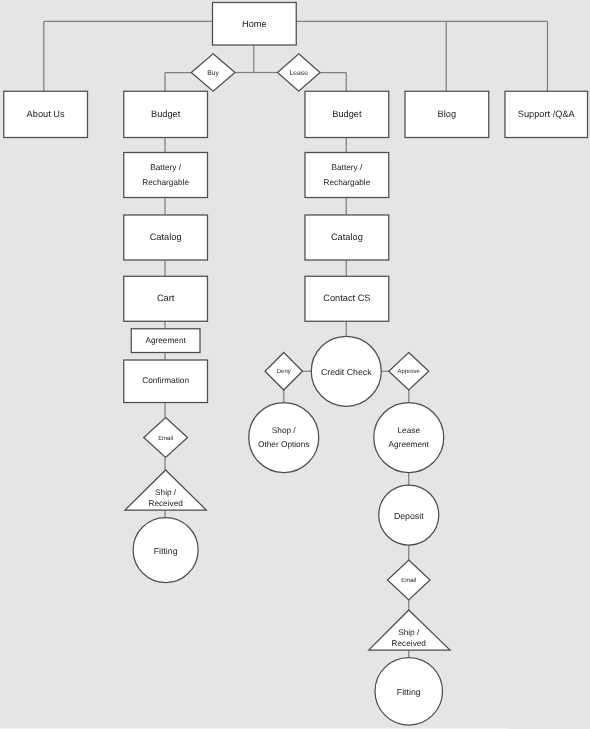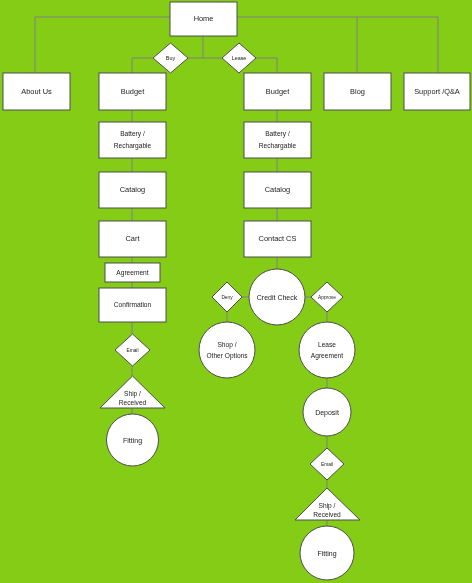--- a/index.html
+++ b/index.html
@@ -9,21 +9,21 @@
     background: #ffffff;
   }
   body {
     font-family: "Liberation Sans", sans-serif;
     color: #1a1a1a;
   }
   #canvas {
     position: relative;
     width: 472px;
     height: 583px;
-    background: #84cc16;
+    background: #e5e5e5;
     overflow: hidden;
   }
   #diagram-svg {
     position: absolute;
     left: 0;
     top: 0;
     width: 472px;
     height: 583px;
   }
   .node-shape {

